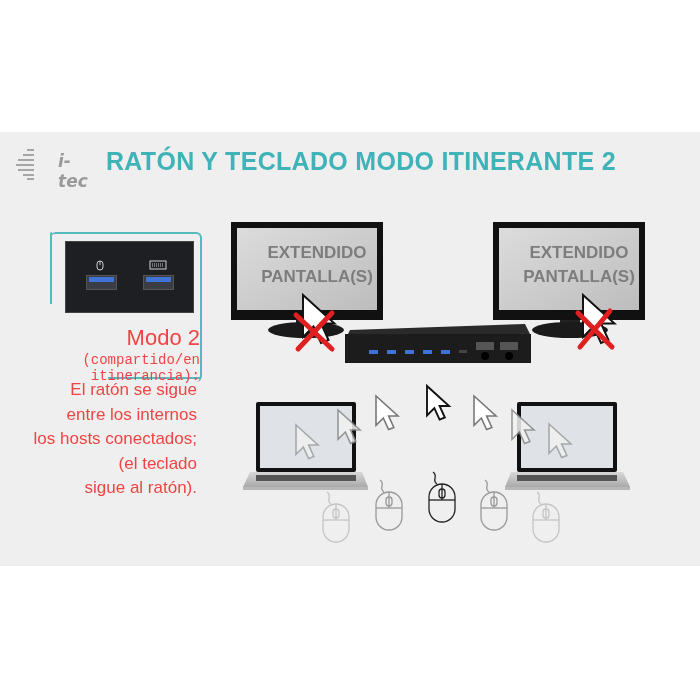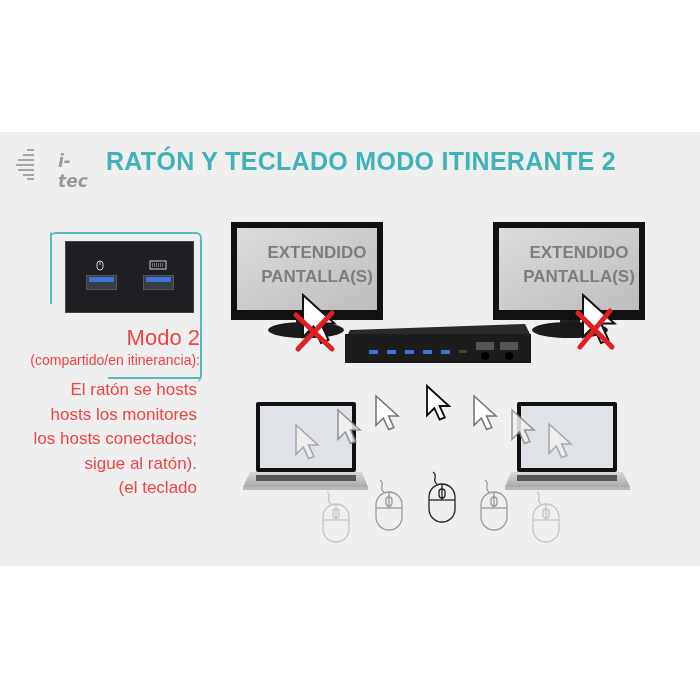--- a/index.html
+++ b/index.html
@@ -10,21 +10,21 @@
   .logo-text{position:absolute;left:22px;top:5px;font-family:"DejaVu Sans",sans-serif;font-weight:bold;font-style:italic;color:#9a9a9a;font-size:17px;letter-spacing:0px;margin-left:22px;}
   .title{left:106px;top:147px;color:#3fb3b8;font-size:25px;font-weight:700;letter-spacing:0.3px;white-space:nowrap;}
   .port-frame{left:50px;top:232px;width:150px;height:148px;border:2px solid #56b9bd;border-radius:6px;border-left:none;border-bottom:none;}
   .port-frame-left{left:50px;top:232px;width:2px;height:72px;background:#56b9bd;border-top-left-radius:6px;}
   .port-frame-bottom{left:108px;top:377px;width:92px;height:2px;background:#56b9bd;}
   .port-panel{left:65px;top:241px;width:127px;height:70px;background:#1e1f22;border:1px solid #444;}
   .usb{position:absolute;top:33px;width:29px;height:13px;background:#3a3d44;border:1px solid #555;}
   .usb::before{content:"";position:absolute;left:2px;top:1px;width:25px;height:5px;background:#3f73d6;}
   .txt-right{text-align:right;color:#ef4444;}
   .mode-title{left:60px;top:325px;width:140px;font-size:22px;}
-  .mode-sub{left:0px;top:352px;width:200px;font-size:14px;}
+  .mode-sub{left:0px;top:352px;width:200px;font-size:14px;font-family:Liberation Mono, monospace;}
   .desc{left:0px;top:378px;width:197px;font-size:17px;line-height:24.6px;}
   .monitor-text{position:absolute;left:0;width:100%;text-align:center;font-weight:bold;color:#7d7d7d;font-size:17px;line-height:24px;padding-left:10px;}
 </style>
 </head>
 <body>
 
 <div class="band"></div>
 
 <div class="abs logo">
   <svg width="24" height="36" viewBox="0 0 24 36">
@@ -57,25 +57,25 @@
     <rect x="1" y="1" width="16" height="8" fill="none" stroke="#cfcfcf" stroke-width="1"></rect>
     <line x1="3" y1="4" x2="15" y2="4" stroke="#cfcfcf" stroke-dasharray="1 1"></line>
     <line x1="3" y1="6" x2="15" y2="6" stroke="#cfcfcf" stroke-dasharray="1 1"></line>
   </svg>
   <div class="usb" style="left:77px"></div>
 </div>
 
 <div class="abs txt-right mode-title">Modo 2</div>
 <div class="abs txt-right mode-sub">(compartido/en itinerancia):</div>
 <div class="abs txt-right desc">
-  <div>El ratón se hosts</div>
-  <div>hosts los monitores</div>
+  <div>El ratón se sigue</div>
+  <div>entre los internos</div>
   <div>los hosts conectados;</div>
+  <div>(el teclado</div>
   <div>sigue al ratón).</div>
-  <div>(el teclado</div>
 </div>
 
 <svg class="abs" style="left:0;top:0" width="700" height="700" viewBox="0 0 700 700">
   <defs>
     <linearGradient id="scr" x1="0" y1="0" x2="1" y2="1">
       <stop offset="0" stop-color="#dcdcdc"></stop>
         <stop offset="1" stop-color="#bdbdbd"></stop>
     </linearGradient>
     <linearGradient id="lap" x1="0" y1="0" x2="0" y2="1">
       <stop offset="0" stop-color="#d8d8d8"></stop>

